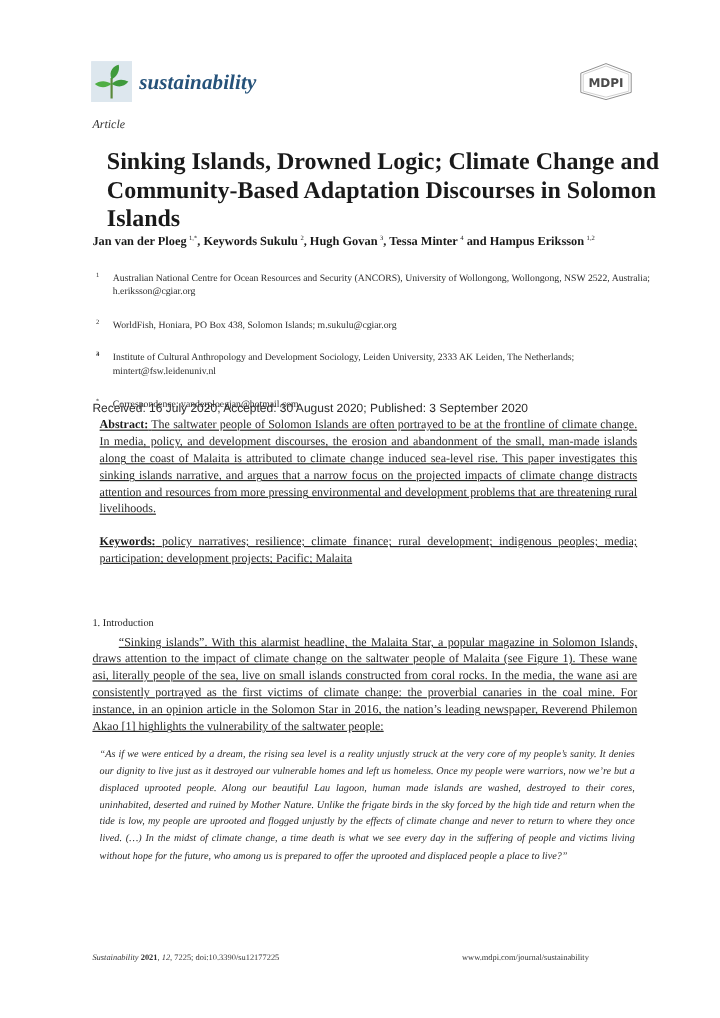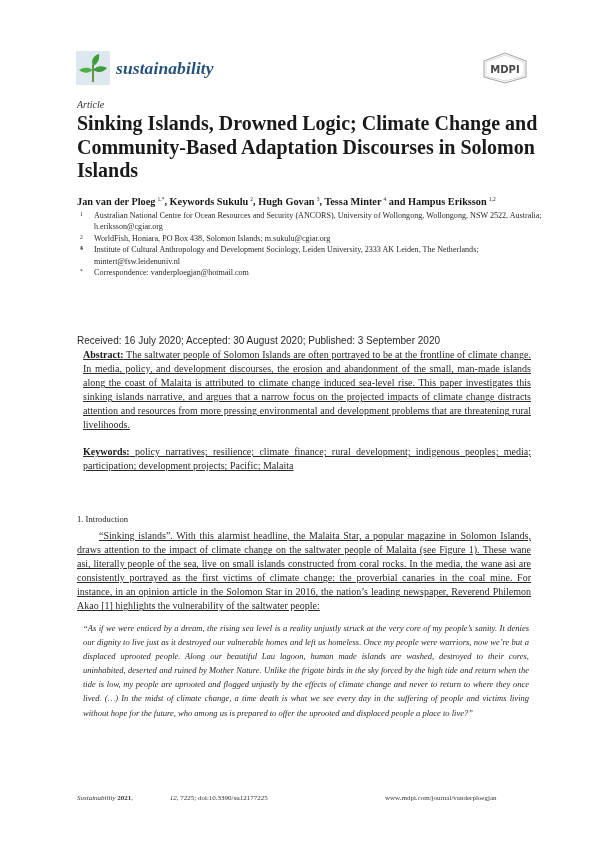--- a/index.html
+++ b/index.html
@@ -7,42 +7,42 @@
            font-family: "DejaVu Serif", "Liberation Serif", serif; color: #1e1e1e; }
     .abs { position: absolute; }
     .logo-wrap { left: 76px; top: 51px; height: 34px; display: flex; align-items: center; }
     .logo-icon { width: 34px; height: 34px; background: #dde7ee; display: block; }
     .journal-name { margin-left: 6px; font-family: "Liberation Serif", serif; font-style: italic;
                     font-weight: bold; font-size: 17.5px; color: #25527a; letter-spacing: 0.1px; }
     .mdpi-logo { left: 482px; top: 52px; width: 46px; height: 32px; }
     .article-type { left: 77px; top: 99px; font-family: "Liberation Serif", serif; font-style: italic;
                     font-size: 10px; color: #333; }
     .title { left: 77px; top: 112px; width: 480px; font-family: "Liberation Serif", serif; font-weight: bold;
-             font-size: 20px; line-height: 23.5px; color: #1a1a1a; margin: 0; }
+             font-size: 20px; line-height: 23.5px; color: #1a1a1a; margin: 12px; }
     .authors { left: 77px; top: 196px; font-family: "Liberation Serif", serif; font-weight: bold;
                font-size: 10.3px; color: #1a1a1a; white-space: nowrap; }
     .authors sup { font-size: 5.5px; font-weight: normal; vertical-align: 4px; }
     .affils { left: 80px; top: 210px; width: 470px; font-family: "Liberation Serif", serif; font-size: 8.1px;
               line-height: 11.4px; color: #2a2a2a; }
-    .affil { position: relative; padding-left: 14px; }
+    .affil { position: relative; padding-left: 14px; margin-top: 16px; }
     .affil .mark { position: absolute; left: 0; top: -1px; font-size: 5.5px; }
     .dates { left: 77px; top: 335px; font-family: Liberation Sans, sans-serif; font-size: 10px; color: #2a2a2a; white-space: nowrap; }
     .para { font-family: "Liberation Serif", serif; font-size: 10px; line-height: 14.1px; text-align: justify; color: #2a2a2a; text-decoration: underline; }
     .abstract { left: 83px; top: 348px; width: 448px; }
     .keywords { left: 83px; top: 445px; width: 448px; }
     .lead { font-weight: bold; color: #1a1a1a; }
     .section-head { left: 77px; top: 514px; font-family: "Liberation Serif", serif; font-weight: normal;
                     font-size: 8.6px; color: #1a1a1a; }
     .intro { left: 77px; top: 529px; width: 454px; text-indent: 22px; }
     .quote { left: 83px; top: 621px; width: 446px; font-family: "Liberation Serif", serif; font-style: italic;
              font-size: 8.5px; line-height: 14.1px; text-align: justify; color: #2a2a2a; }
     .footer-left { left: 77px; top: 794px; font-family: "Liberation Serif", serif; font-size: 7px; color: #333; white-space: nowrap; }
     .footer-left .j { font-style: italic; }
     .footer-left .y { font-weight: bold; }
-    .footer-left .v { font-style: italic; margin-left: 35px; }
+    .footer-left .v { font-style: italic; }
     .footer-right { left: 385px; top: 794px; font-family: "Liberation Serif", serif; font-size: 7px; color: #333; white-space: nowrap; }
   </style>
 </head>
 <body>
 
 <div class="abs logo-wrap">
   <svg class="logo-icon" viewBox="0 0 34 34">
     <rect x="0" y="0" width="34" height="34" fill="#dde7ee"></rect>
     <path d="M17 31 C17 24 17 19 17 14" stroke="#5a8a3a" stroke-width="1.8" fill="none"></path>
     <path d="M17 15 C14 8 19 4 23 3 C24 9 21 13 17 15 Z" fill="#3f9a3c"></path>
@@ -96,13 +96,13 @@
 <div class="abs para intro">“Sinking islands”. With this alarmist headline, the Malaita Star, a popular magazine in Solomon Islands, draws attention to the impact of climate change on the saltwater people of Malaita (see Figure 1). These wane asi, literally people of the sea, live on small islands constructed from coral rocks. In the media, the wane asi are consistently portrayed as the first victims of climate change: the proverbial canaries in the coal mine. For instance, in an opinion article in the Solomon Star in 2016, the nation’s leading newspaper, Reverend Philemon Akao [1] highlights the vulnerability of the saltwater people:</div>
 
 <div class="abs quote">“As if we were enticed by a dream, the rising sea level is a reality unjustly struck at the very core of my people’s sanity. It denies our dignity to live just as it destroyed our vulnerable homes and left us homeless. Once my people were warriors, now we’re but a displaced uprooted people. Along our beautiful Lau lagoon, human made islands are washed, destroyed to their cores, uninhabited, deserted and ruined by Mother Nature. Unlike the frigate birds in the sky forced by the high tide and return when the tide is low, my people are uprooted and flogged unjustly by the effects of climate change and never to return to where they once lived. (…) In the midst of climate change, a time death is what we see every day in the suffering of people and victims living without hope for the future, who among us is prepared to offer the uprooted and displaced people a place to live?”</div>
 
 <div class="abs footer-left">
   <span class="j">Sustainability</span>
   <span class="y">2021</span>,
   <span class="v">12</span><span>, 7225; doi:10.3390/su12177225</span>
 </div>
 
-<div class="abs footer-right">www.mdpi.com/journal/vanderploegjan</div>
+<div class="abs footer-right">www.mdpi.com/journal/sustainability</div>
 
 </body></html>

